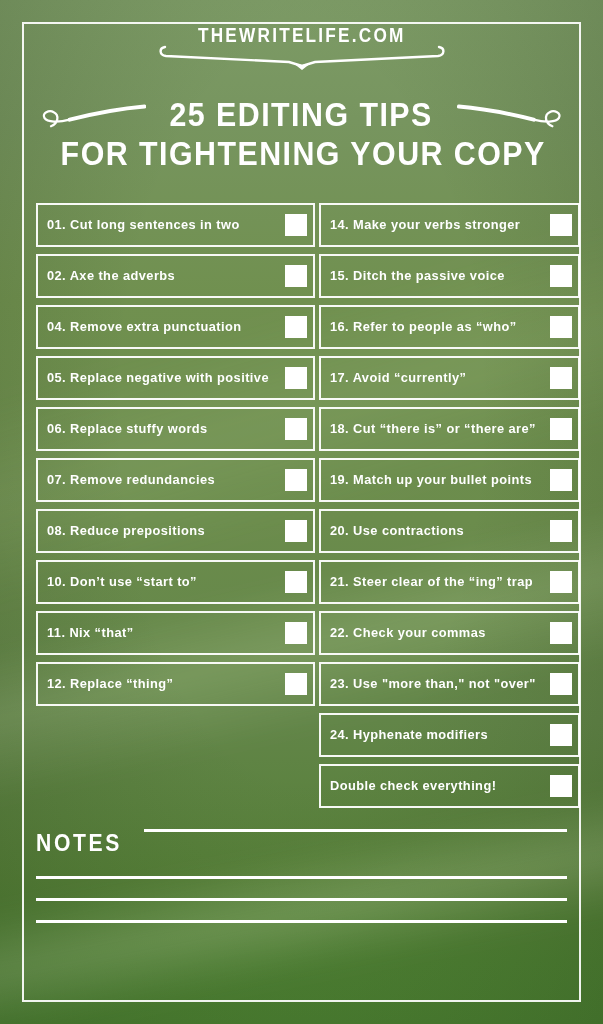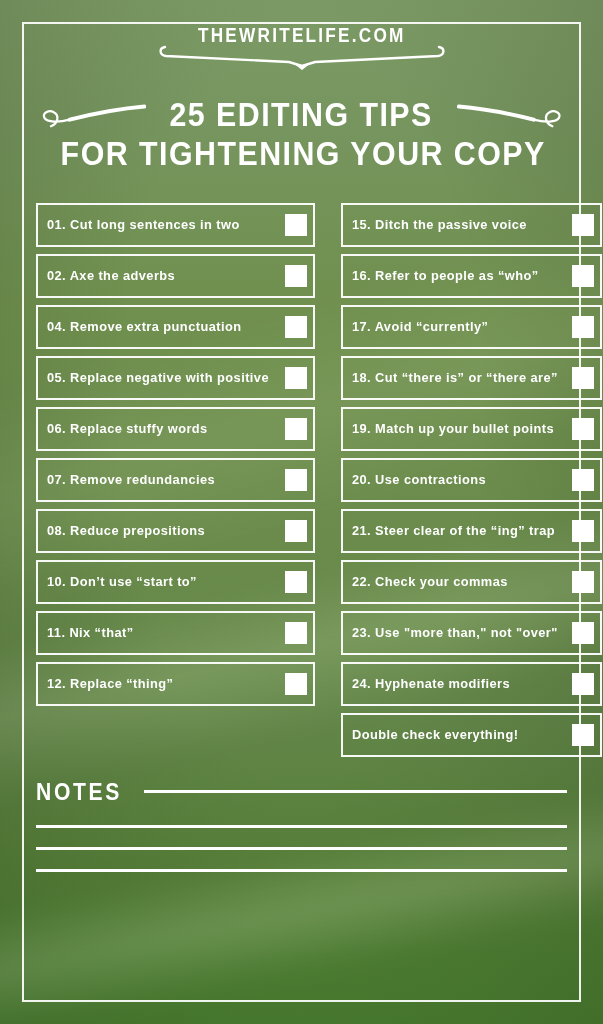--- a/index.html
+++ b/index.html
@@ -125,21 +125,21 @@
     line-height: 1.12;
     font-family: "Liberation Sans Narrow", "Liberation Sans", sans-serif;
     transform: scaleX(.92);
     white-space: nowrap;
   }
   .title-line.l2 { display: block; margin-top: 2px; }
 
   
   .columns {
     display: flex;
-    gap: 26px;
+    gap: 4px;
     margin-top: 30px;
   }
   .col { flex: 1 1 0; }
 
   .item {
     position: relative;
     height: 44px;
     border: 2px solid rgba(255,255,255,.95);
     box-sizing: border-box;
     margin-bottom: 7px;
@@ -167,21 +167,21 @@
     height: 22px;
     background: #ffffff;
   }
 
   
   .notes {
     margin-top: 14px;
   }
   .notes-head {
     display: flex;
-    align-items: center;
+    align-items: flex-start;
     gap: 10px;
   }
   .notes-title {
     color: #ffffff;
     font-size: 24px;
     font-weight: bold;
     letter-spacing: 3px;
     font-family: "Liberation Sans Narrow", "Liberation Sans", sans-serif;
     transform: scaleX(.88);
     transform-origin: left center;
@@ -275,20 +275,24 @@
             <span class="checkbox"></span>
           </div>
         <div class="item">
             <span class="item-label">12. Replace “thing”</span>
             <span class="checkbox"></span>
           </div>
       </div>
 
       <div class="col">
         <div class="item">
+            <span class="item-label">14. Make your verbs stronger</span>
+            <span class="checkbox"></span>
+          </div>
+        <div class="item">
             <span class="item-label">15. Ditch the passive voice</span>
             <span class="checkbox"></span>
           </div>
         <div class="item">
             <span class="item-label">16. Refer to people as “who”</span>
             <span class="checkbox"></span>
           </div>
         <div class="item">
             <span class="item-label">17. Avoid “currently”</span>
             <span class="checkbox"></span>

